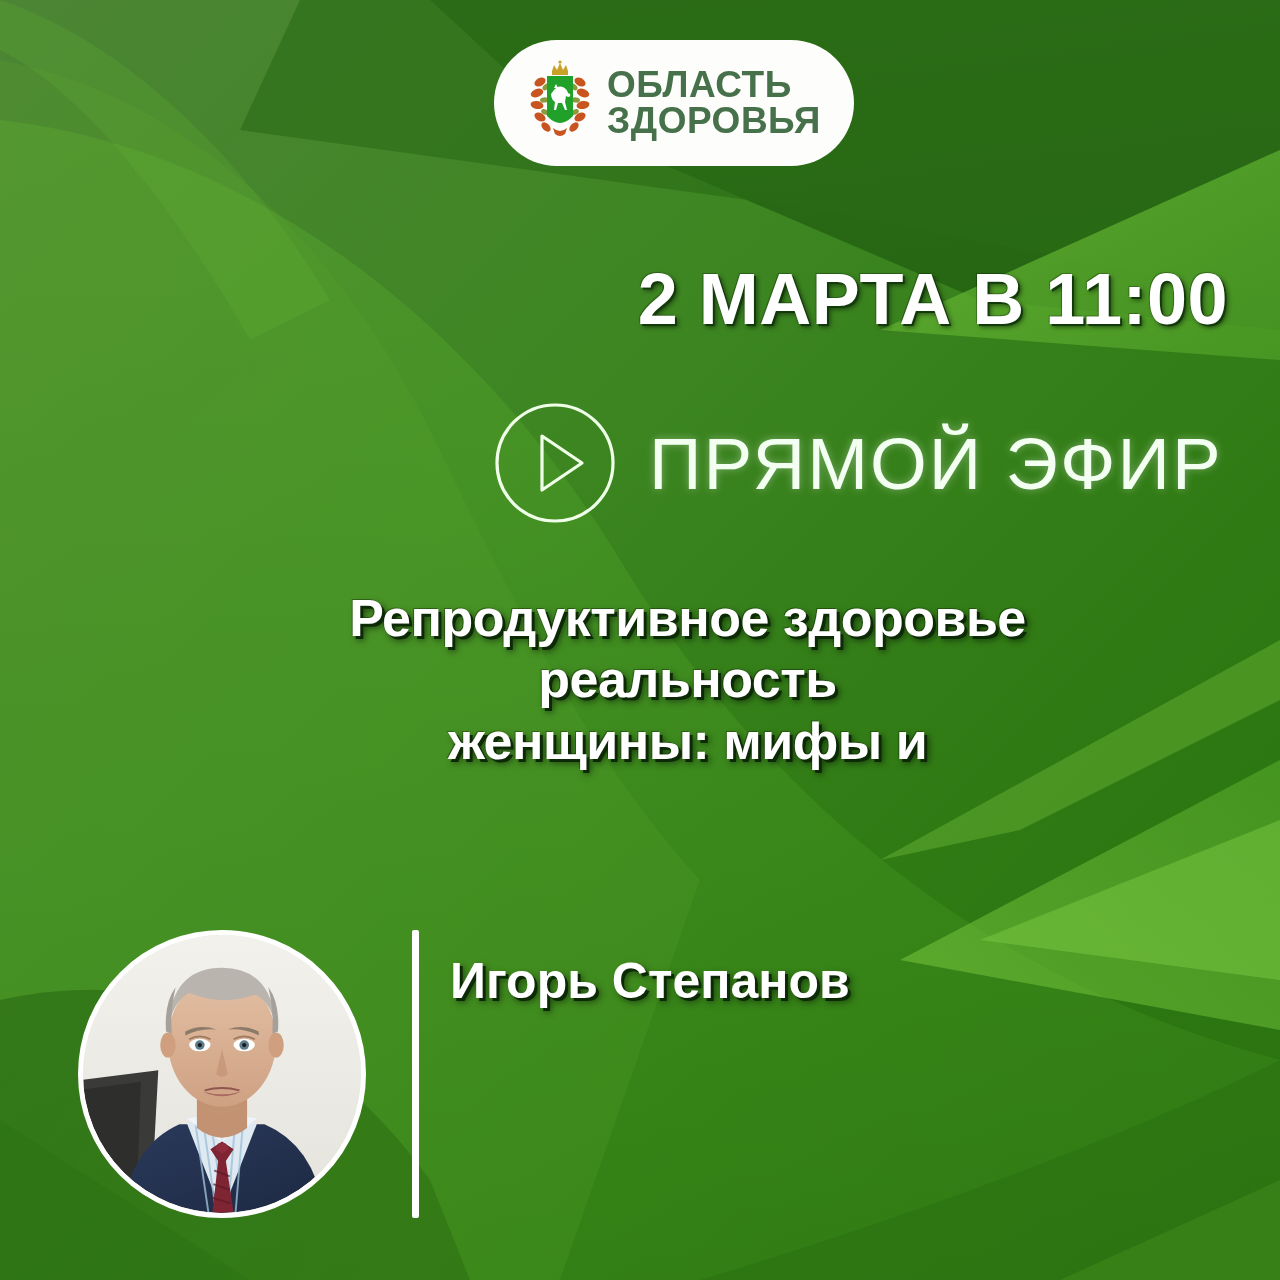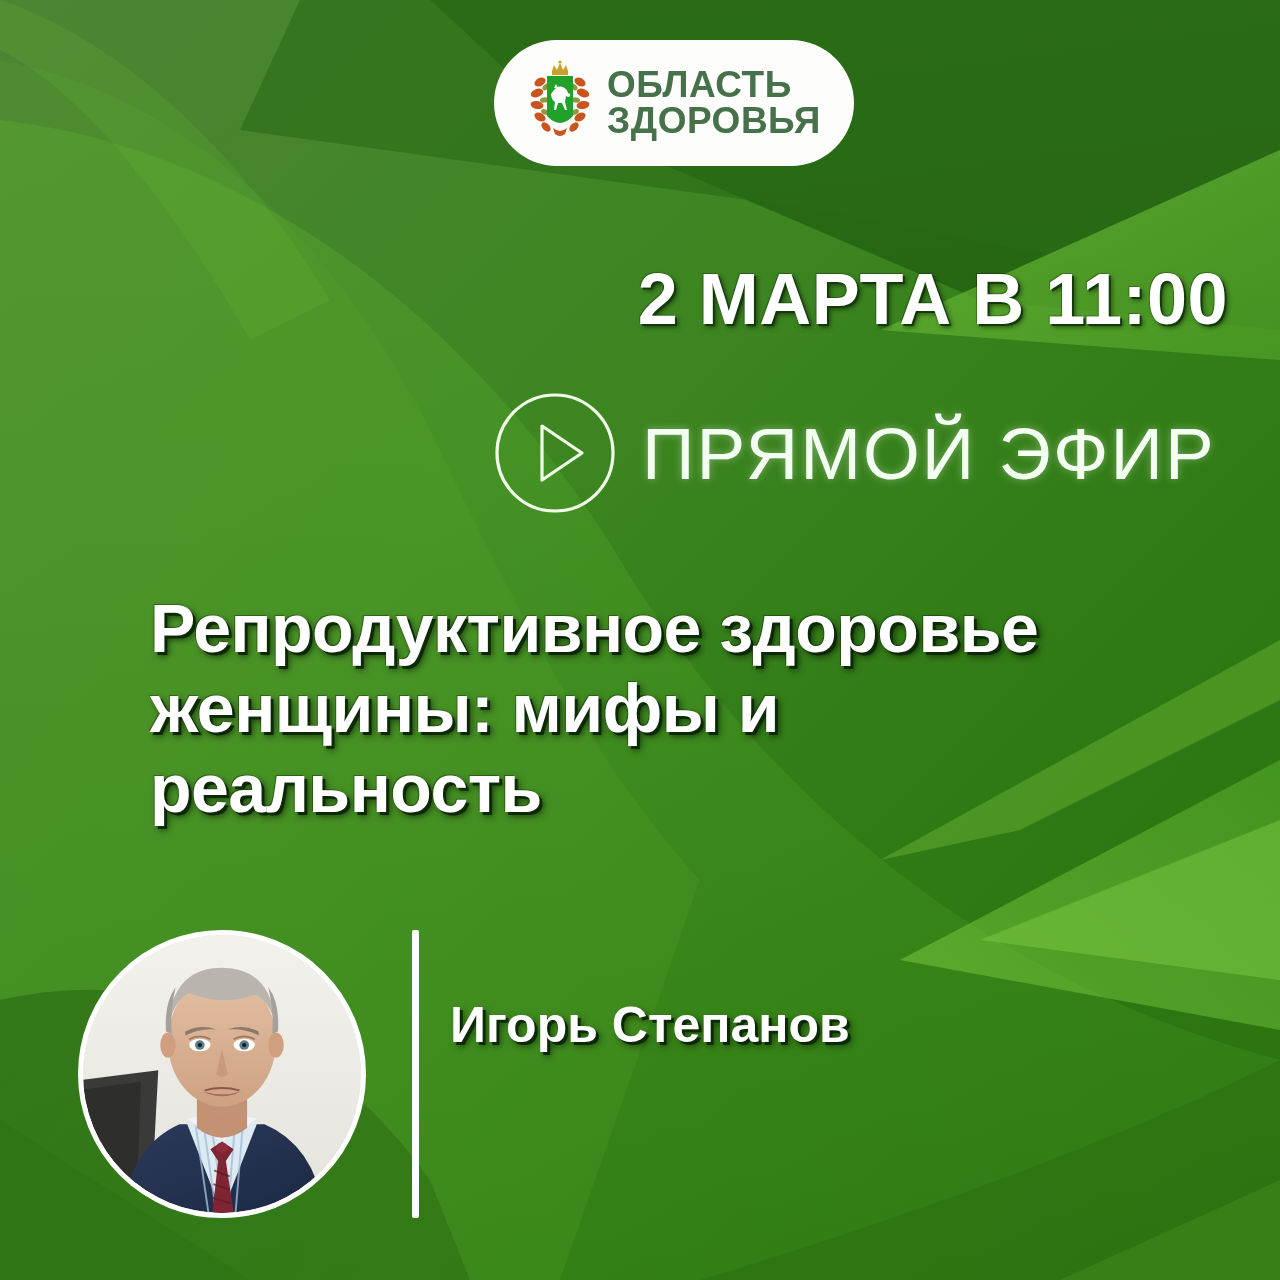--- a/index.html
+++ b/index.html
@@ -65,44 +65,44 @@
       2px 2px 0 #123b0a,
       3px 3px 5px rgba(0,0,0,.55),
       -1px -1px 0 rgba(0,0,0,.25);
     margin-top: 15px;
   }
 
   
   .live-row {
     position: absolute;
     left: 494px;
-    top: 392px;
+    top: 402px;
     display: flex;
     align-items: center;
-    gap: 26px;
+    gap: 33px;
   }
   .play-circle { width: 122px; height: 122px; flex: none; display:block; }
   .live-text {
     color: #f3fff0;
     font-size: 73px;
     font-weight: 300;
     letter-spacing: 2px;
     line-height: 1;
     text-shadow: 0 0 9px rgba(255,255,255,.35);
     white-space: nowrap;
   }
 
   
   .title {
     position: absolute;
     left: 150px; right: 55px;
     top: 588px;
-    text-align: left;
+    text-align: center;
     color: #ffffff;
-    font-size: 68px;
+    font-size: 52px;
     font-weight: 700;
     line-height: 1.18;
     letter-spacing: -0.5px;
     text-shadow:
       3px 3px 0 #0c2a06,
       4px 4px 7px rgba(0,0,0,.6),
       -1px -1px 0 rgba(0,0,0,.3);
   }
   .title .tline { display: block; }
 
@@ -140,21 +140,20 @@
   .speaker-name {
     color: #ffffff;
     font-size: 50px;
     font-weight: 700;
     letter-spacing: 0px;
     line-height: 1.05;
     margin-bottom: 8px;
     text-shadow:
       3px 3px 0 #0c2a06,
       4px 4px 7px rgba(0,0,0,.55);
-    margin-top: 44px;
   }
   .speaker-desc {
     color: #ffffff;
     font-size: 35px;
     font-weight: 600;
     line-height: 1.30;
     text-shadow:
       2px 2px 0 #0c2a06,
       3px 3px 5px rgba(0,0,0,.5);
   }
@@ -276,22 +275,22 @@
   <div class="live-row">
     <svg class="play-circle" viewBox="0 0 122 122">
       <circle cx="61" cy="61" r="58" fill="none" stroke="#f0ffe8" stroke-width="3.2"></circle>
       <path d="M48 34 L88 61 L48 88 Z" fill="none" stroke="#f0ffe8" stroke-width="3.2" stroke-linejoin="round" stroke-linecap="round"></path>
     </svg>
     <div class="live-text">ПРЯМОЙ ЭФИР</div>
   </div>
 
   <div class="title">
     <span class="tline">Репродуктивное здоровье</span>
+    <span class="tline">реальность</span>
     <span class="tline">женщины: мифы и</span>
-    <span class="tline">реальность</span>
   </div>
 
   <div class="avatar">
     <svg viewBox="0 0 288 288">
       <defs>
         <linearGradient id="wallG" x1="0" y1="0" x2="0" y2="1">
           <stop offset="0%" stop-color="#f2f1ec"></stop>
           <stop offset="100%" stop-color="#e4e3dc"></stop>
         </linearGradient>
         <linearGradient id="skinG" x1="0" y1="0" x2="0" y2="1">

